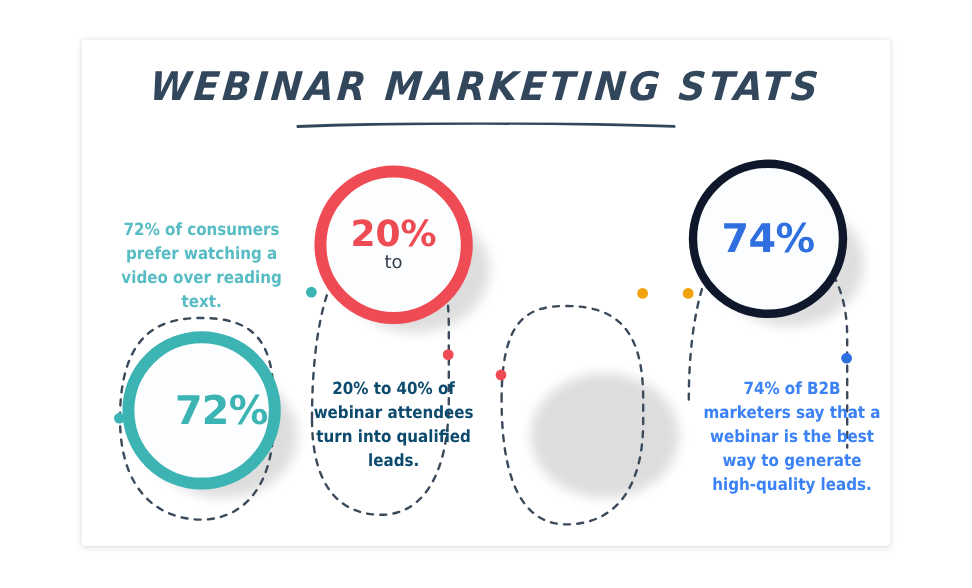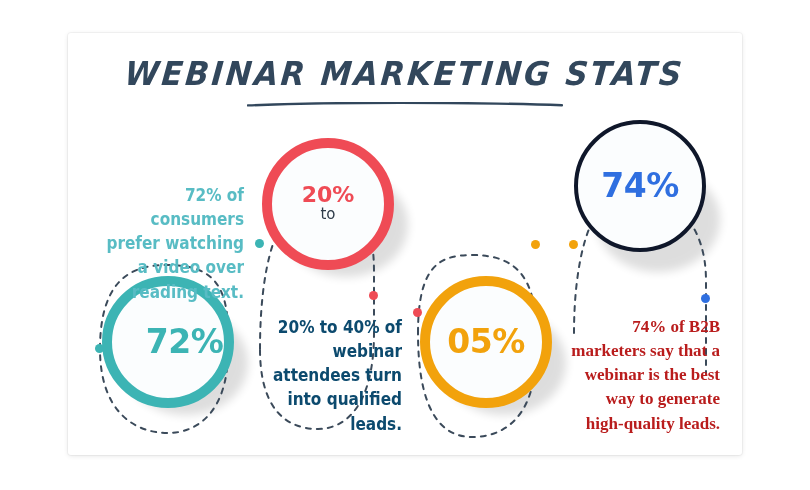--- a/index.html
+++ b/index.html
@@ -92,50 +92,50 @@
     width: 132px; height: 132px;
     border: 10px solid #3cb4b4;
   }
   #c-teal .big { font-size: 33px; color: #3cb4b4; margin-left: 33px; }
 
   #c-red {
     left: 194px; top: 105px;
     width: 132px; height: 132px;
     border: 10px solid #ef4b55;
   }
-  #c-red .num { font-size: 22px; color: #ef4b55; font-family: "DejaVu Sans", sans-serif; font-weight: 700; }
+  #c-red .num { font-size: 30px; color: #ef4b55; font-family: "DejaVu Sans", sans-serif; font-weight: 700; }
   #c-red .to  { font-size: 15px; color: #2e3b49; font-family: "DejaVu Sans", sans-serif; font-weight: 400; margin: 1px 11px; }
 
   #c-orange {
     left: 352px; top: 243px;
     width: 132px; height: 132px;
     border: 10px solid #f2a20c;
   }
   #c-orange .big { font-size: 33px; color: #f2a20c; }
 
   #c-blue {
-    left: 506px; top: 87px;
-    width: 132px; height: 132px;
-    border: 4px solid #0f172a;
+    left: 506px; top: 100px;
+    width: 132px; height: 132px;
+    border: 7px solid #0f172a;
   }
   #c-blue .big { font-size: 33px; color: #2f6fe0; }
 
   
   .caption {
     position: absolute;
-    text-align: right;
+    text-align: center;
     font-family: "DejaVu Sans Condensed", "Liberation Sans Narrow", "Liberation Sans", sans-serif;
-    font-size: 17px;
+    font-size: 14px;
     font-weight: 700;
     line-height: 1.42;
   }
   #cap-teal   { left: 24px;  top: 150px; width: 152px; color: #58bcc4; }
   #cap-red    { left: 186px; top: 282px; width: 148px; color: #0c4a6e; }
   #cap-orange { left: 348px; top: 215px; width: 148px; color: #eaa53a; }
-  #cap-blue   { left: 500px; top: 282px; width: 152px; color: #b91c1c; font-family: Liberation Serif, serif; }
+  #cap-blue   { left: 516px; top: 282px; width: 152px; color: #3b82f6; }
 
   
   .dot {
     position: absolute;
     width: 9px; height: 9px;
     border-radius: 50%;
   }
 </style>
 </head>
 <body>
@@ -195,23 +195,20 @@
 
     <div class="circle" id="c-teal">
       <span class="big">72%</span>
     </div>
 
     <div class="circle" id="c-red">
       <span class="num">20%</span>
       <span class="to">to</span>
     </div>
 
-    <div class="circle" id="c-orange">
-      <span class="big">05%</span>
-    </div>
 
     <div class="circle" id="c-blue">
       <span class="big">74%</span>
     </div>
 
     <div class="caption" id="cap-teal">72% of consumers prefer watching a video over reading text.</div>
     <div class="caption" id="cap-red">20% to 40% of webinar attendees turn into qualified leads.</div>
     <div class="caption" id="cap-blue">74% of B2B marketers say that a webinar is the best way to generate high-quality leads.</div>
 
     <div class="dot" style="left:27px;  top:311px; background:#3cb4b4;"></div>

